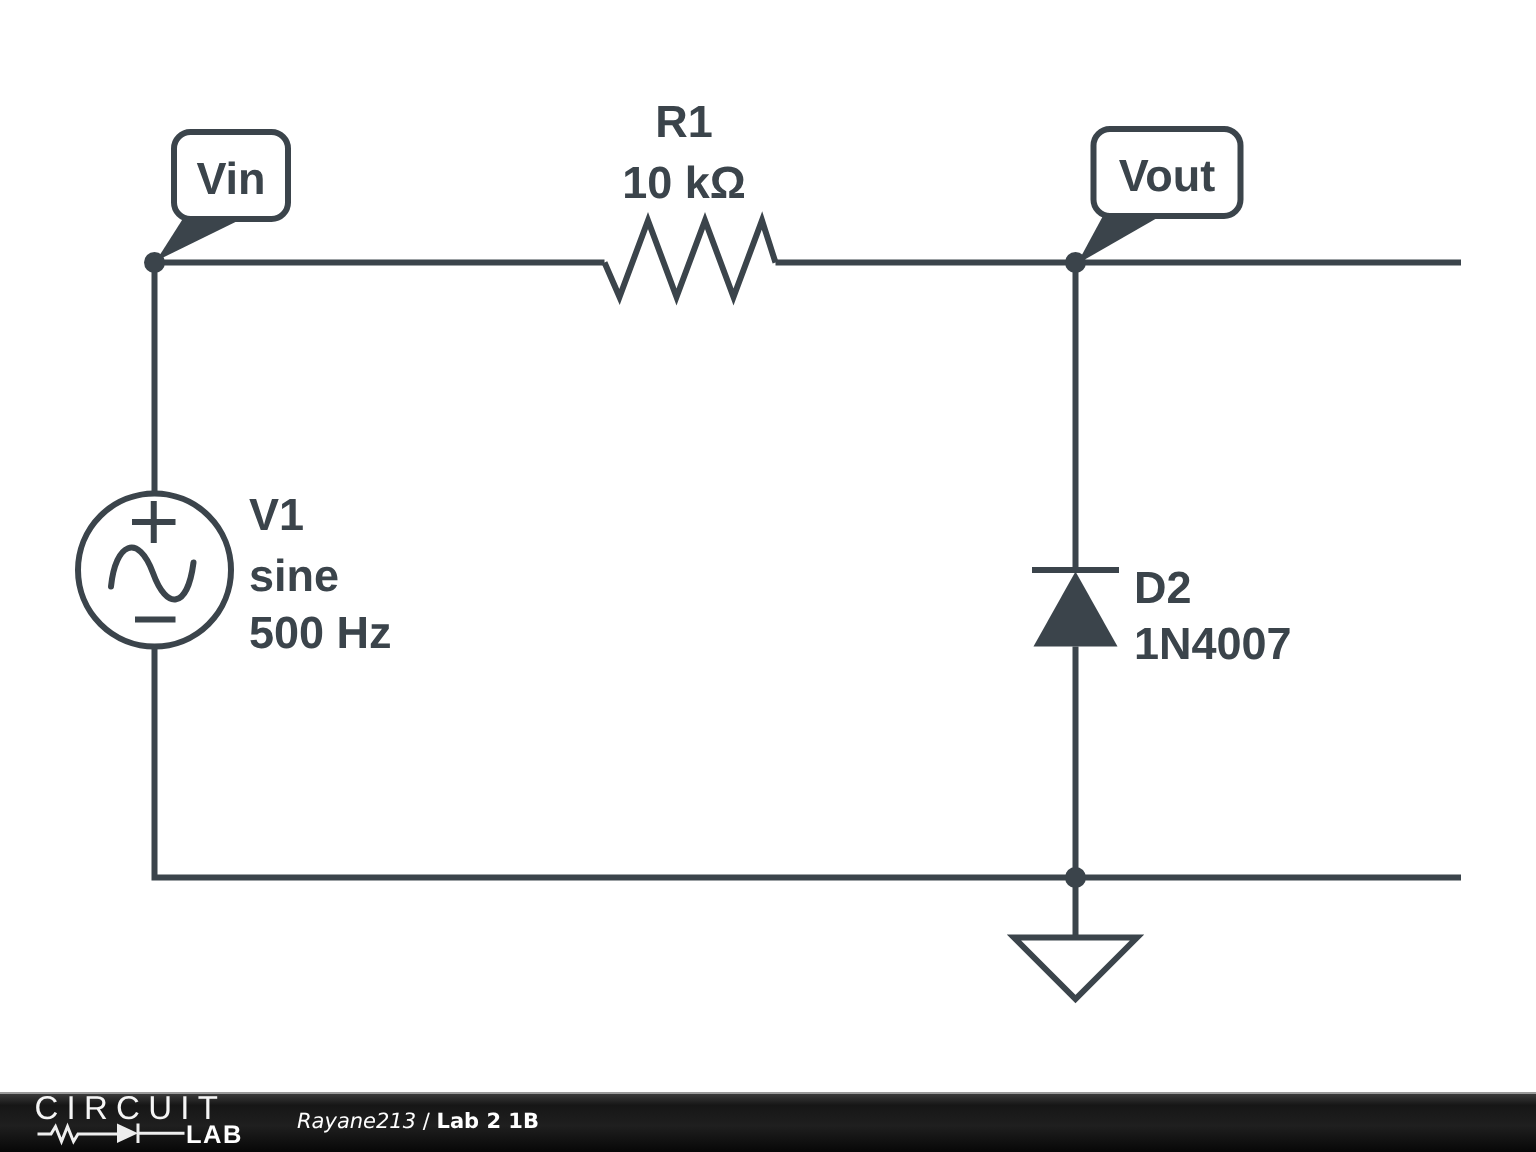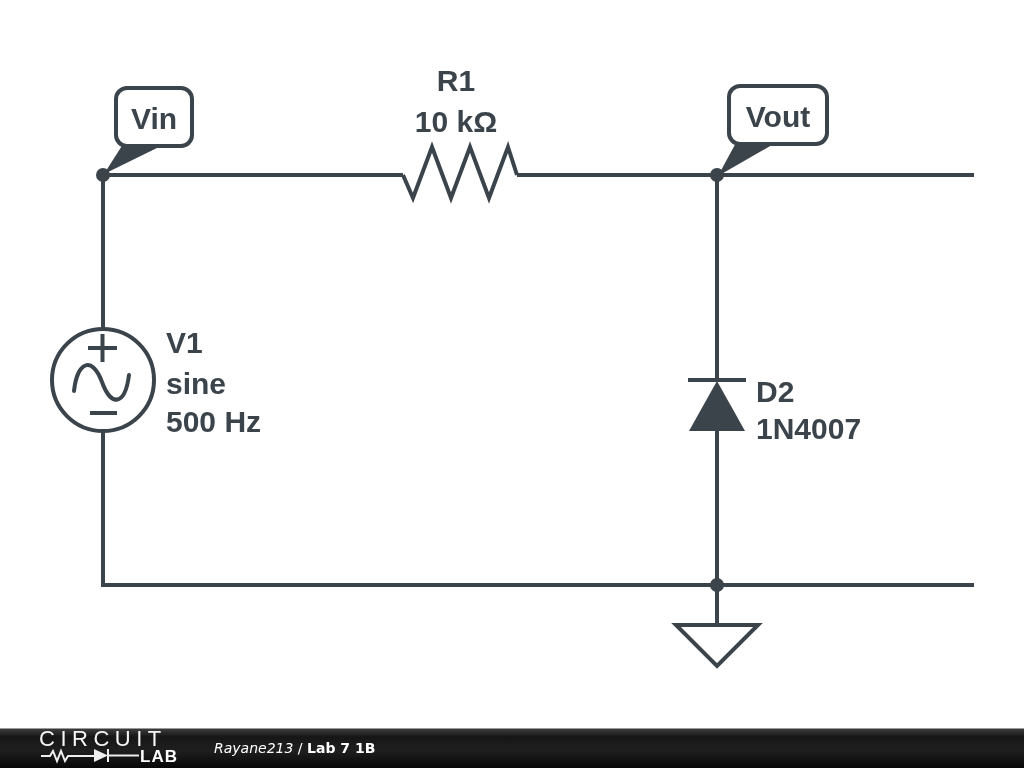--- a/index.html
+++ b/index.html
@@ -22,21 +22,21 @@
 
   
   .footer{
     width:1024px;height:40px;
     border-top:1px solid #9a9a9a;
     background:linear-gradient(180deg,#3c3c3c 0%,#161616 20%,#1f1f1f 55%,#070707 100%);
     display:flex;align-items:center;
     font-family:"DejaVu Sans",sans-serif;
     color:var(--color-footer_text);
   }
-  .logo{margin-left:38px;flex:0 0 auto;}
+  .logo{margin-left:22px;flex:0 0 auto;}
   .meta{margin-left:26px;display:flex;flex-direction:column;justify-content:center;line-height:17px;}
   .meta .line1{font-size:14px;}
   .meta .line1 .author{font-style:italic;}
   .meta .line1 .sep{font-style:normal;font-weight:400;}
   .meta .line1 .title{font-weight:700;}
   .meta .line2{font-size:14.5px;}
 </style>
 </head>
 <body>
 
@@ -104,17 +104,17 @@
         <text x="1" y="17" font-family="Liberation Sans, sans-serif" font-size="22" font-weight="400" letter-spacing="5.5" fill="#f5f5f5">CIRCUIT</text>
         <g stroke="#eeeeee" stroke-width="2" fill="none">
           <path d="M3 27 H12 L15 22 L19 32 L23 22 L27 32 L30 27 H56"></path>
           <polygon points="56,20 56,33 70,26.5" fill="#eeeeee" stroke="none"></polygon>
           <path d="M70 20 V33 M70 26.5 H101"></path>
         </g>
         <text x="102" y="33" font-family="Liberation Sans, sans-serif" font-size="17" font-weight="700" letter-spacing="1" fill="#ffffff">LAB</text>
       </svg>
     </div>
     <div class="meta">
-      <div class="line1"><span class="author">Rayane213</span><span class="sep"> / </span><span class="title">Lab 7 1B</span></div>
+      <div class="line1"><span class="author">Rayane213</span><span class="sep"> / </span><span class="title">Lab 2 1B</span></div>
     </div>
   </div>
 
 </div>
 
 </body></html>

